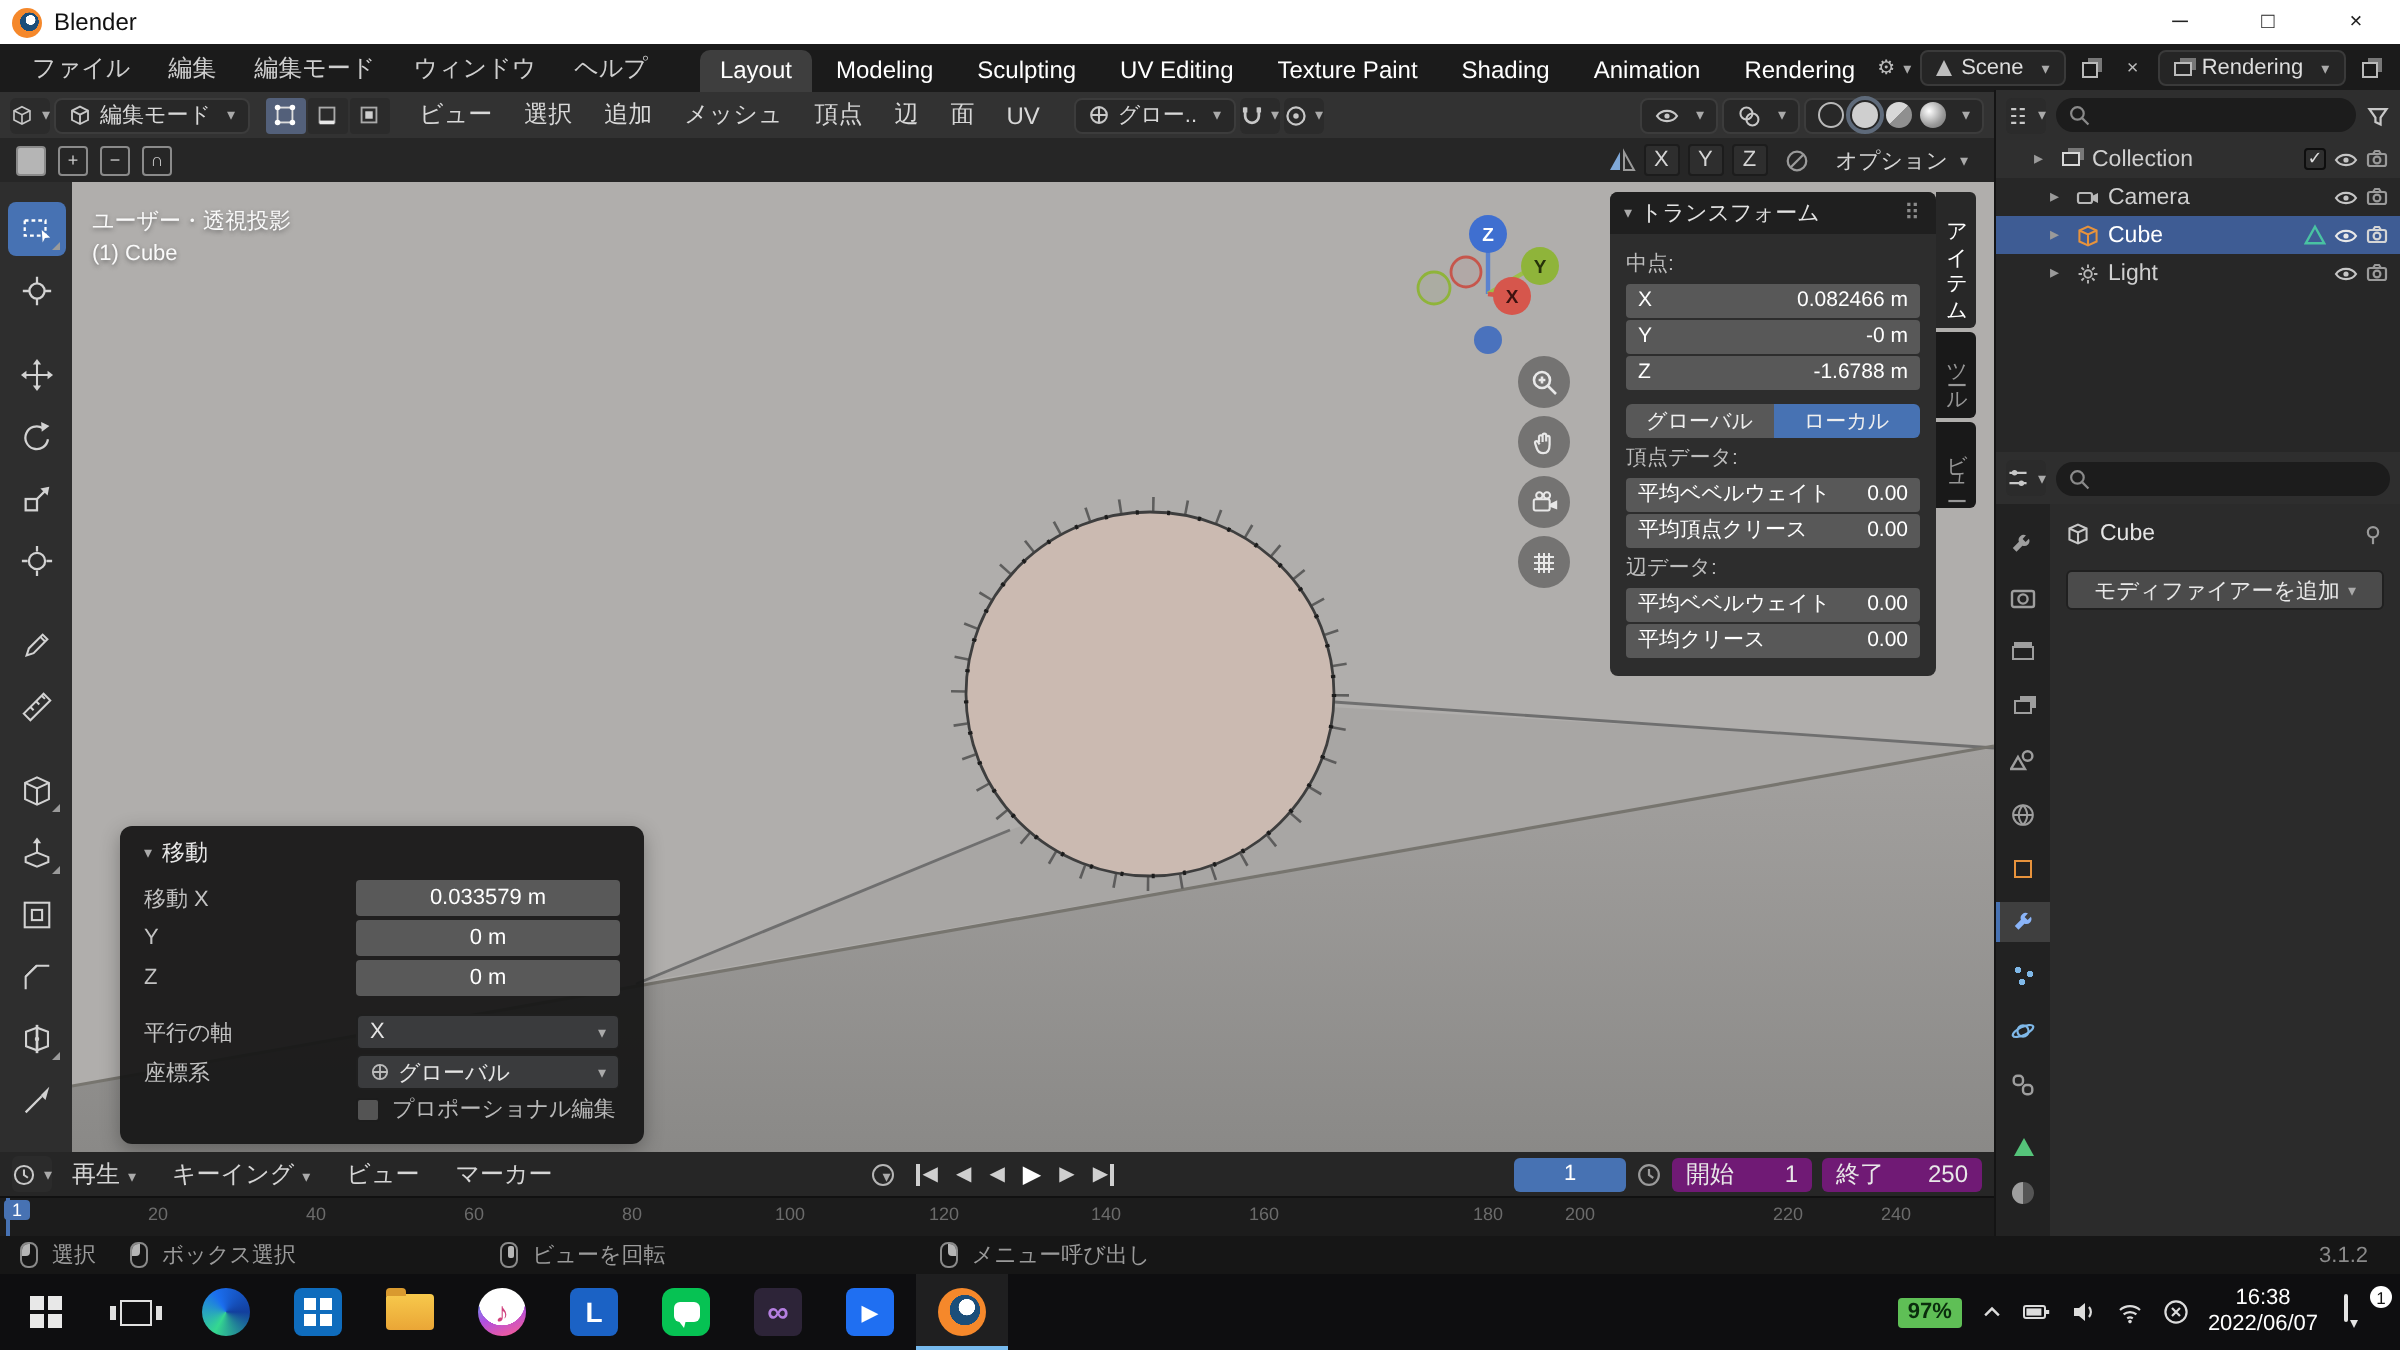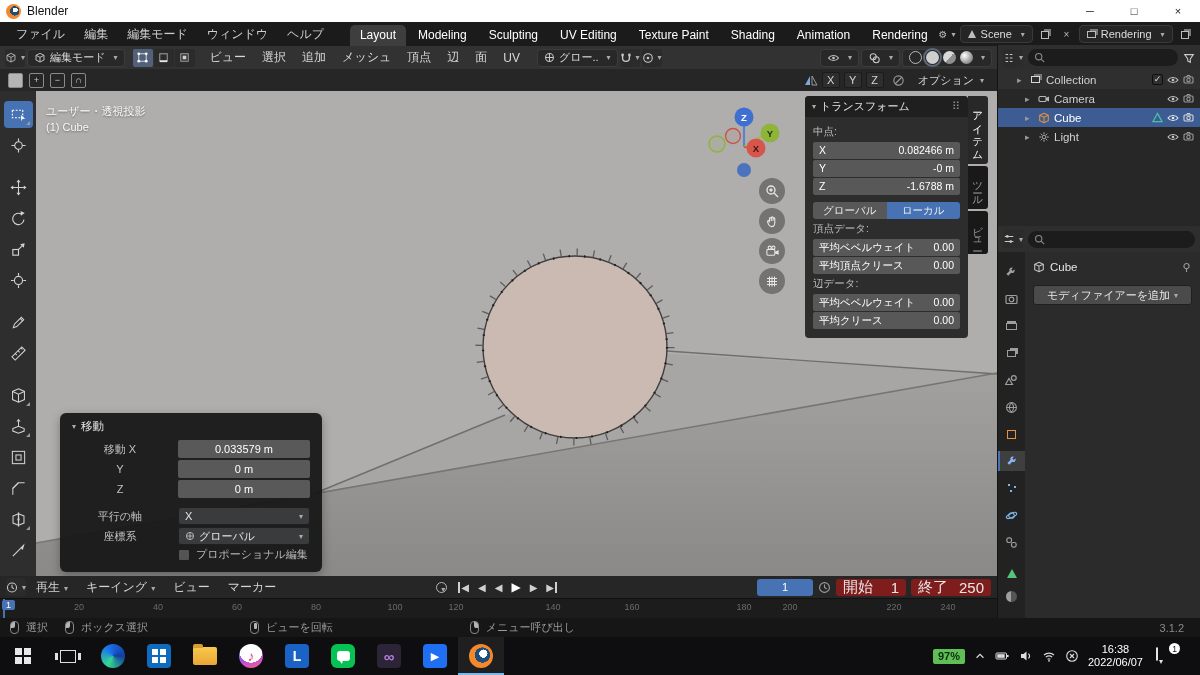--- a/index.html
+++ b/index.html
@@ -73,40 +73,40 @@
 .tf-toggle span{flex:1;display:flex;align-items:center;justify-content:center;color:#eee}
 .tg-l{background:#585858;border-radius:3px 0 0 3px}
 .tg-r{background:#4772b3;border-radius:0 3px 3px 0;color:#fff}
 .side-tabs{left:968px;top:5px;width:21px}
 .stab{writing-mode:vertical-rl;padding:8px 3px;background:#191919;color:#969696;font-size:10.5px;border-radius:0 3px 3px 0;margin-bottom:2px;letter-spacing:1px}
 .stab.active{background:#282828;color:#fff}
 
 .op-panel{left:60px;top:322px;width:262px;background:rgba(22,22,22,.94);border-radius:6px;color:#cfcfcf;font-size:11px;padding:6px 12px 10px;box-shadow:0 3px 10px rgba(0,0,0,.3)}
 .op-head{color:#e8e8e8;font-size:11.5px;gap:5px;margin-bottom:6px}
 .op-grid{display:grid;grid-template-columns:96px 1fr;gap:2px 10px;align-items:center}
-.op-label{text-align:center;color:#c2c2c2}
+.op-label{text-align:left;color:#c2c2c2}
 .op-field{background:#595959;color:#fff;text-align:center;height:18px;line-height:18px;border-radius:2px}
 .op-drop{background:#3a3b3d;border:1px solid #1f1f1f;height:18px;border-radius:3px;padding:0 6px;color:#e5e5e5;display:flex;align-items:center;gap:4px}
 .op-drop i{font-style:normal;flex:1}
 .op-gaprow{height:5px;grid-column:1/3}
 .cbox{width:12px;height:12px;background:#545454;border:1px solid #1c1c1c;border-radius:2px;margin-right:6px}
 .op-check{color:#b8b8b8}
 .op-check i{font-style:normal}
 
 .timeline{left:0;top:576px;width:997px;height:42px;background:#262626}
 .tl-header{height:22px;display:flex;align-items:center;color:#d5d5d5;padding:0 6px;gap:2px}
 .tl-header .menu{padding:2px 8px}
 .tpt{display:flex;align-items:center;gap:9px;margin-left:150px;color:#cfcfcf;font-size:10px}
 .tpt .play{color:#fff;font-size:12px}
 .rec{width:11px;height:11px;border:1.5px solid #b5b5b5;border-radius:50%;margin-right:2px}
 .barl{border-left:2px solid currentColor;padding-left:1px}
 .barr{border-right:2px solid currentColor;padding-right:1px}
 .tl-right{margin-left:auto;display:flex;align-items:center;gap:5px}
 .framefield{width:56px;height:17px;background:#4772b3;border-radius:3px;color:#fff;display:flex;align-items:center;justify-content:center;font-size:11px}
-.rngfield{height:17px;background:#7f1d1d;border-radius:3px;color:#e8e8e8;display:flex;align-items:center;justify-content:space-between;padding:0 7px;font-size:15px;gap:6px}
+.rngfield{height:17px;background:#701a75;border-radius:3px;color:#e8e8e8;display:flex;align-items:center;justify-content:space-between;padding:0 7px;font-size:12px;gap:6px}
 .tl-strip{position:relative;height:20px;background:#1c1c1c;border-top:1px solid #111}
 .tick{position:absolute;top:3px;color:#6b6b6b;font-size:9px;transform:translateX(-50%)}
 .playhead{position:absolute;left:3px;top:0;bottom:0;width:2px;background:#4772b3}
 .ph-label{position:absolute;left:2px;top:1px;background:#4772b3;color:#fff;font-size:9px;padding:0 4px;border-radius:2px}
 
 .outliner{left:997px;top:45px;width:203px;height:181px;background:#272727;border-left:1px solid #141414}
 .ol-head{height:25px;background:#2e2e2e;display:flex;align-items:center;padding:0 5px;gap:5px}
 .srch{flex:1;height:17px;background:#1c1c1c;border-radius:9px;display:flex;align-items:center;padding:0 6px;gap:4px}
 .ol-row{height:19px;display:flex;align-items:center;padding:0 5px;color:#cfcfcf;font-size:11.5px;gap:4px}
 .ol-row .grow{flex:1}
@@ -161,21 +161,21 @@
 .folder{position:relative;width:24px;height:18px;background:linear-gradient(180deg,#f7c94c,#eaa636);border-radius:2px}
 .folder::before{content:"";position:absolute;top:-3px;left:0;width:10px;height:4px;background:#d99a2f;border-radius:2px 2px 0 0}
 .itunes{border-radius:50%;background:radial-gradient(circle at 50% 30%,#fff 0 55%,transparent 56%),linear-gradient(160deg,#49b9f2,#b04fe0 55%,#ff5e8e);color:#d0427e;font-size:14px}
 .lapp{border-radius:4px;background:#1b62c5;color:#fff;font-size:14px}
 .lineapp{border-radius:6px;background:#06c253;color:#fff;position:relative}
 .lbub{width:13px;height:10px;background:#fff;border-radius:3px;position:relative}
 .lbub::after{content:"";position:absolute;left:2px;bottom:-3px;border-left:3px solid transparent;border-right:1px solid transparent;border-top:4px solid #fff}
 .vsapp{border-radius:4px;background:#2d2438;color:#b57fe0;font-size:15px}
 .mov{border-radius:4px;background:#1f6ff2;color:#fff;font-size:11px}
 .bico{width:24px;height:24px;border-radius:50%;background:radial-gradient(circle at 60% 40%,#fff 0 4px,transparent 4.2px),radial-gradient(circle at 56% 46%,#1b4e7a 0 7.5px,transparent 7.7px),radial-gradient(circle at 48% 54%,#f5882b 0 12px,transparent 12.2px);background-color:#f5882b}
-.tray{margin-left:auto;display:flex;align-items:center;gap:9px;padding-right:24px;font-size:11px}
+.tray{margin-left:auto;display:flex;align-items:center;gap:9px;padding-right:8px;font-size:11px}
 .batt{color:#0a2d0d;padding:1.5px 5px;border-radius:2px;font-size:11px;font-weight:bold}
 .ticon{color:#dcdcdc}
 .clock{text-align:center;line-height:13.5px;color:#fff;font-size:11px}
 .notif{position:relative;width:20px;height:16px;margin-left:4px}
 .nbub{width:16px;height:13px;border:1.5px solid #e4e4e4;border-radius:2px;position:relative}
 .nbub::after{content:"";position:absolute;left:2px;bottom:-4px;border-left:2px solid transparent;border-right:2px solid transparent;border-top:4px solid #e4e4e4}
 .nbadge{position:absolute;right:-4px;top:-5px;background:#fff;color:#111;font-size:8.5px;min-width:11px;height:11px;border-radius:6px;display:flex;align-items:center;justify-content:center;padding:0 2px}
 </style>
 </head>
 <body>
@@ -622,21 +622,21 @@
             <span>250</span>
           </span>
       </div>
     </div>
     <div class="tl-strip">
       <span class="tick" style="left:79px">20</span>
       <span class="tick" style="left:158px">40</span>
       <span class="tick" style="left:237px">60</span>
       <span class="tick" style="left:316px">80</span>
       <span class="tick" style="left:395px">100</span>
-      <span class="tick" style="left:456px">120</span>
+      <span class="tick" style="left:472px">120</span>
       <span class="tick" style="left:553px">140</span>
       <span class="tick" style="left:632px">160</span>
       <span class="tick" style="left:744px">180</span>
       <span class="tick" style="left:790px">200</span>
       <span class="tick" style="left:894px">220</span>
       <span class="tick" style="left:948px">240</span>
       <span class="playhead"></span>
       <span class="ph-label">1</span>
     </div>
   </div>

